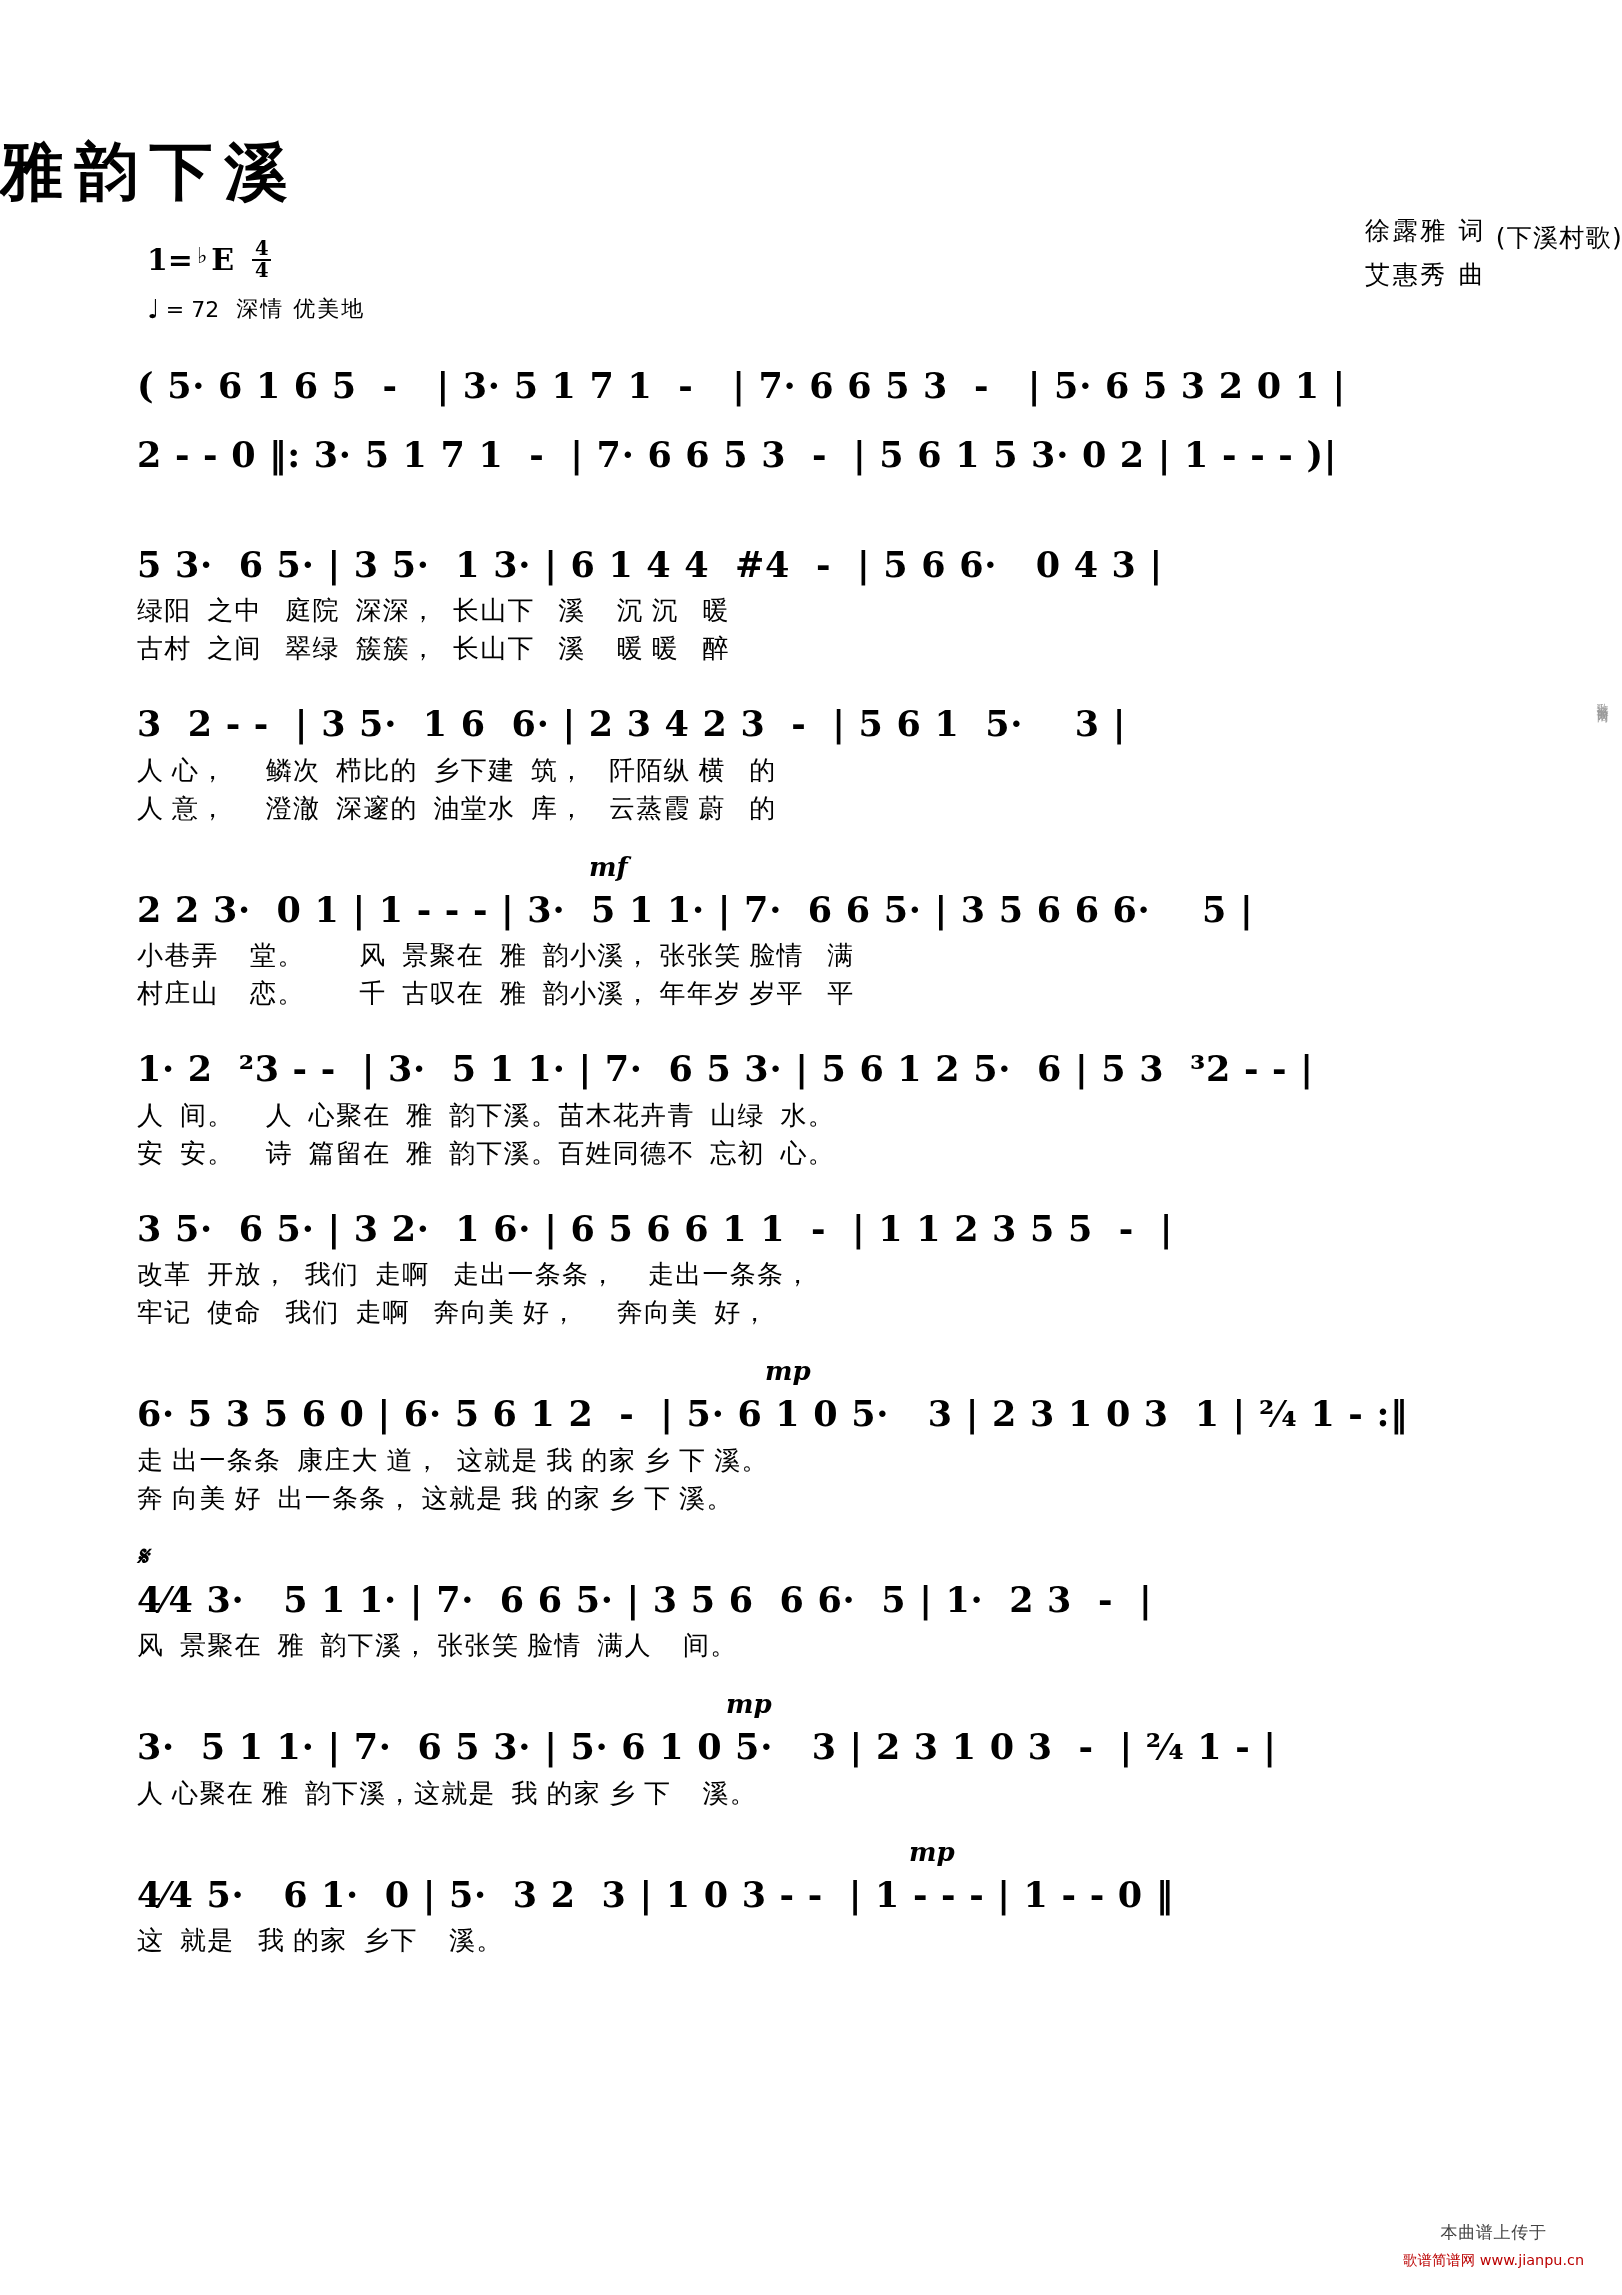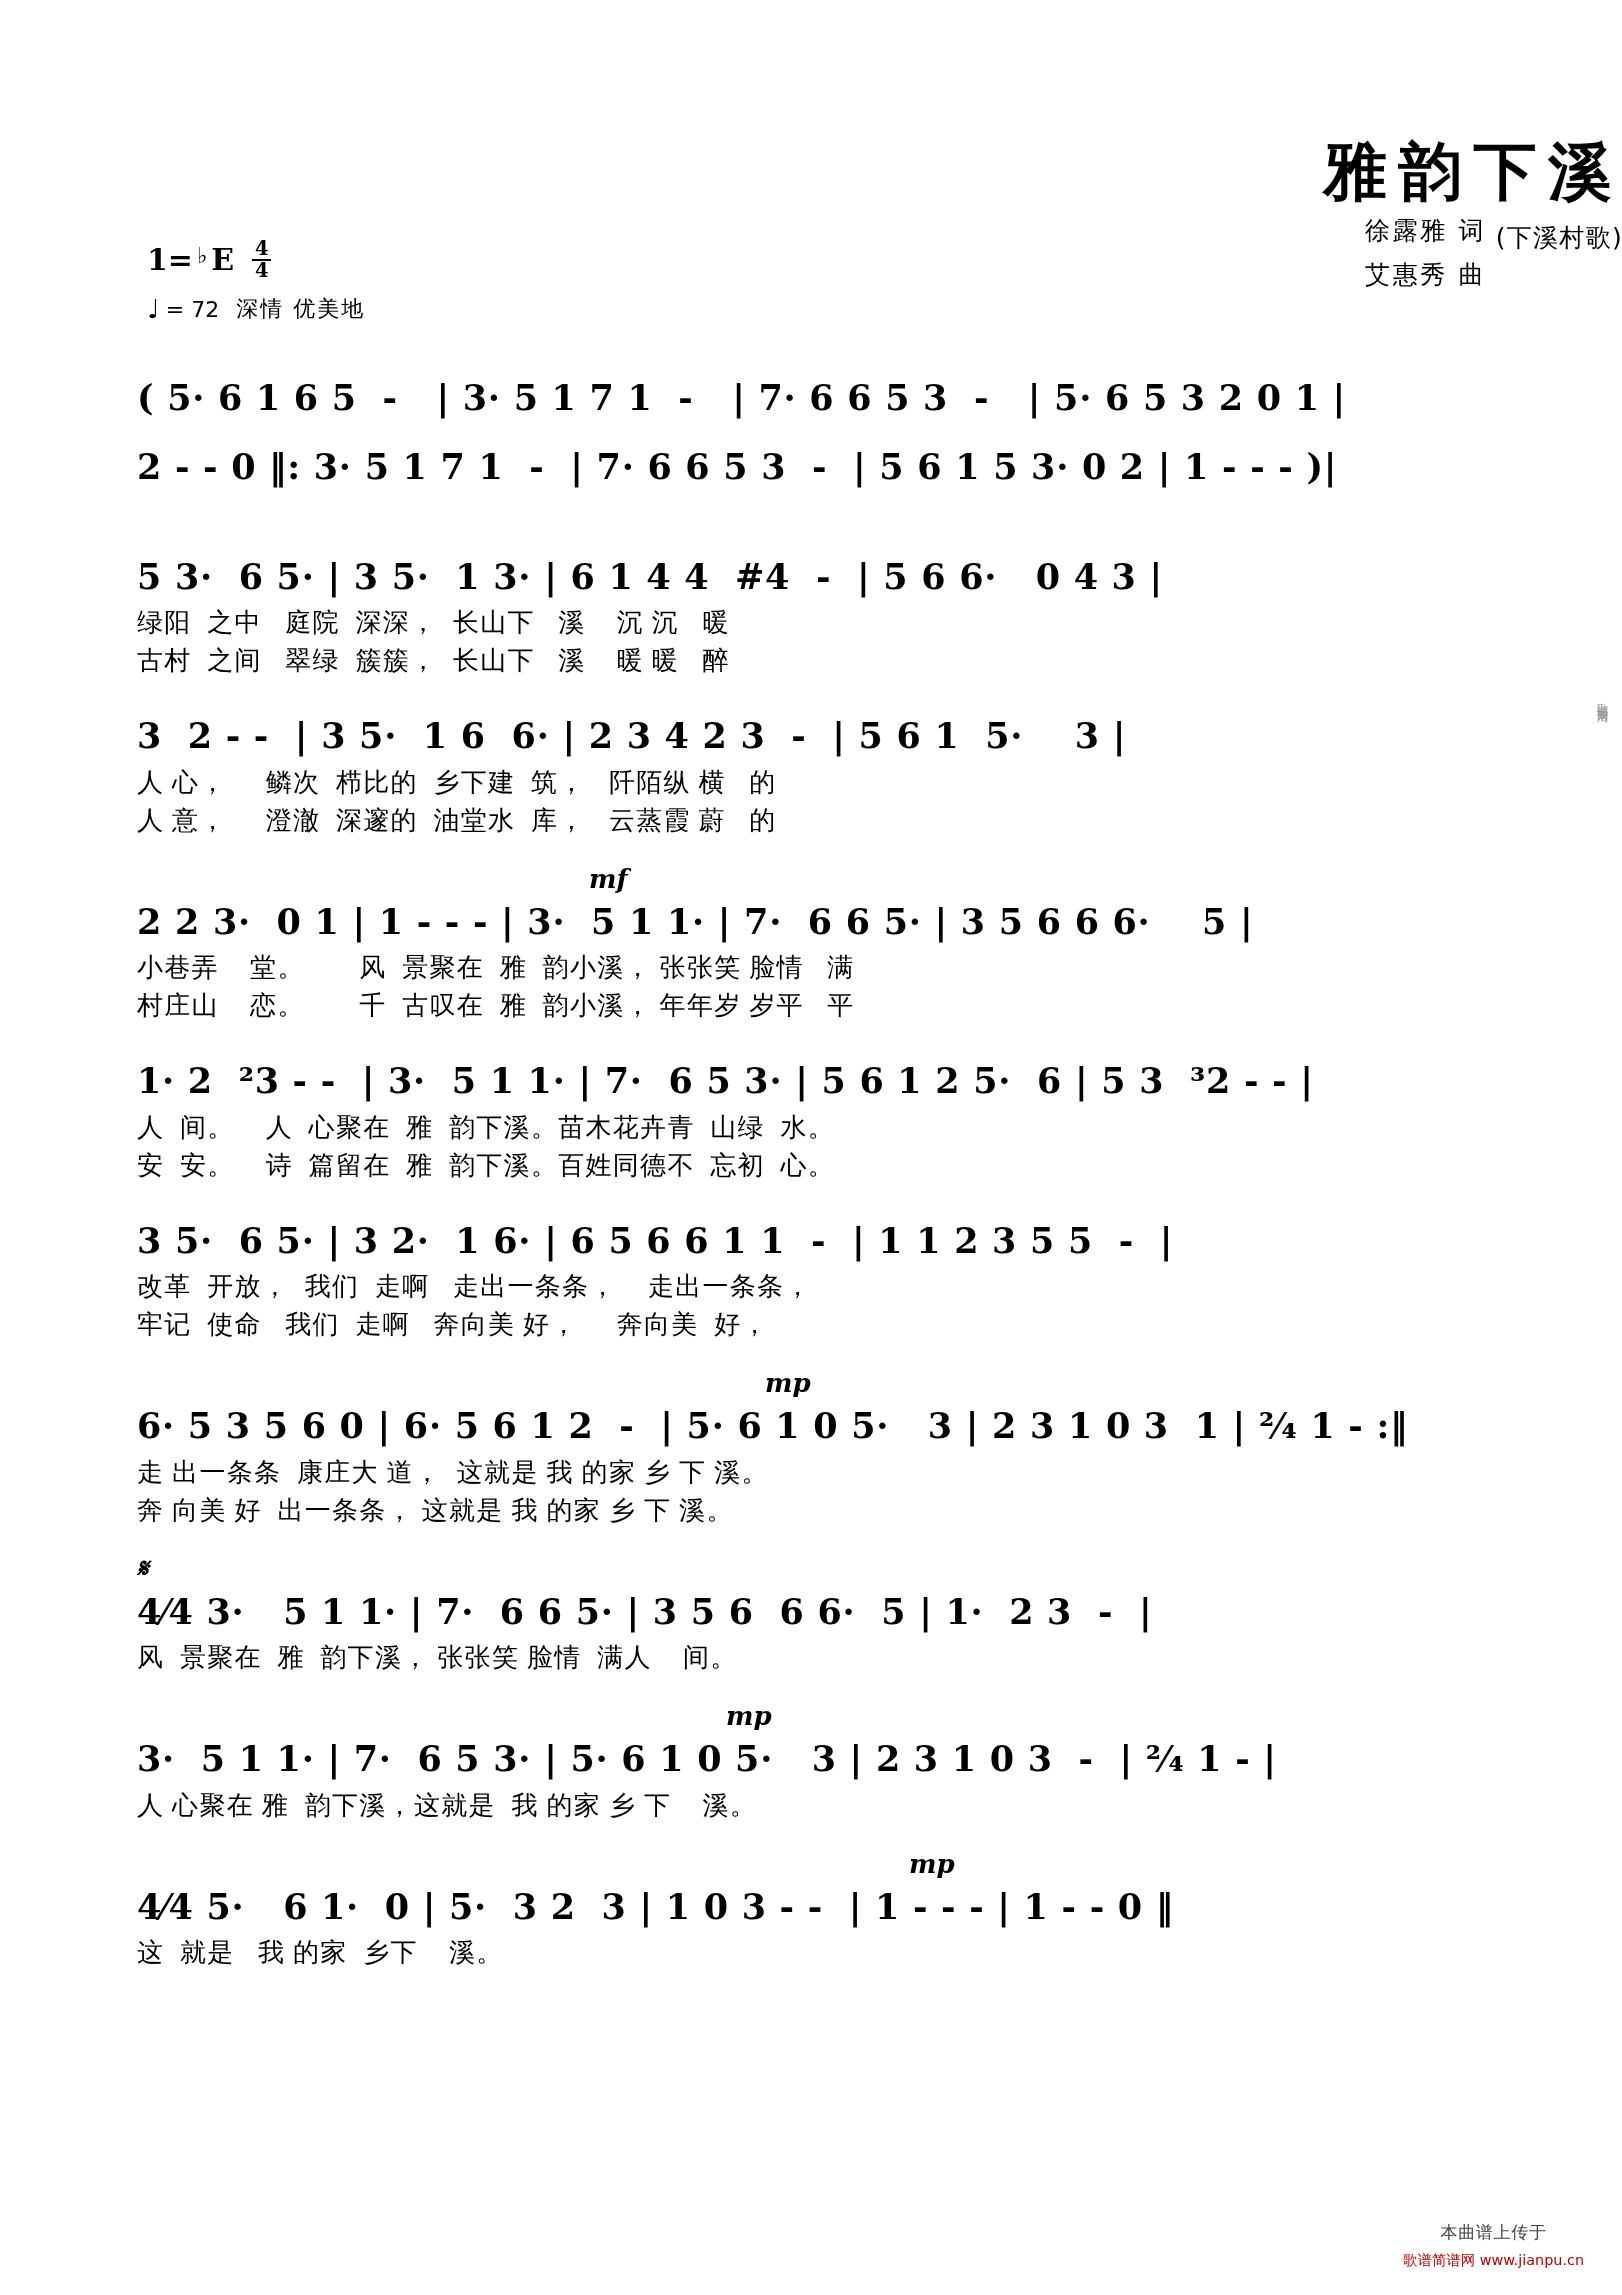--- a/index.html
+++ b/index.html
@@ -17,21 +17,21 @@
   }
   .page {
     position: relative;
     width: 1623px;
     height: 2295px;
     padding: 0;
   }
 
   
   .title {
-    text-align: right;
+    text-align: left;
     font-family: "DejaVu Serif", serif;
     font-size: 63px;
     font-weight: bold;
     letter-spacing: 11.8px;
     margin: 0;
     padding-top: 137px;
     line-height: 1.1;
   }
   .subtitle {
     text-align: right;
@@ -86,21 +86,21 @@
     gap: 6.5px;
     font-family: "DejaVu Sans", sans-serif;
   }
   .tempoline .note { font-size: 26px; font-family: "DejaVu Serif", serif; }
   .tempo-expr { margin-left: 10.5px; letter-spacing: 2px; font-size: 22px; }
 
   
   .systems {
     position: absolute;
     left: 0;
-    top: 344px;
+    top: 332px;
     width: 1623px;
   }
   .system {
     position: relative;
     margin: 0 0 6.5px 0;
     padding: 0 137px;
     box-sizing: border-box;
   }
   .notes-row {
     font-family: "DejaVu Serif", serif;

